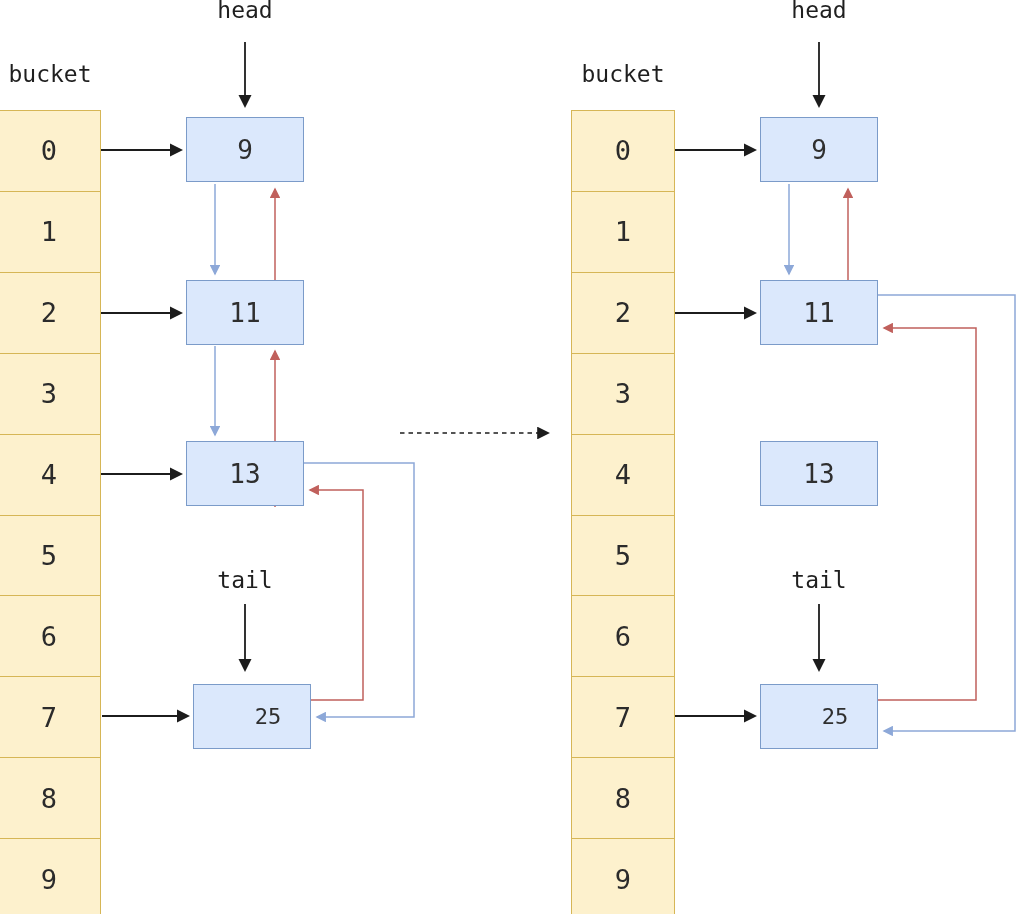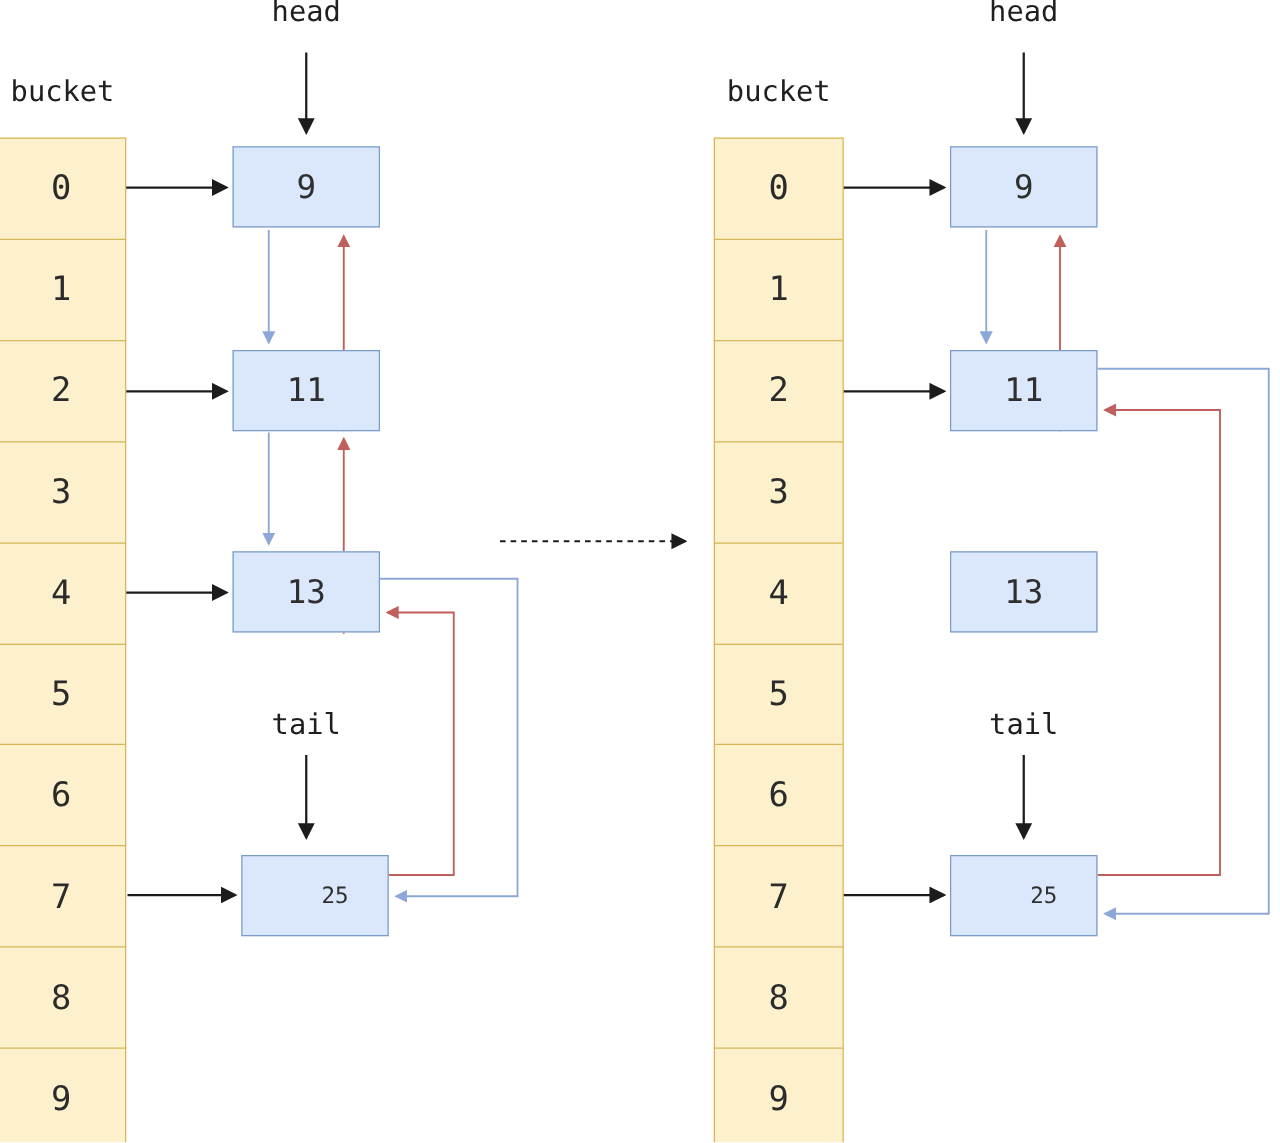--- a/index.html
+++ b/index.html
@@ -24,21 +24,21 @@
     border-bottom:1.4px solid #d6b656;box-sizing:border-box;
     font-size:27px;color:#2b2b2b;
   }
   .bucket-cell:last-child{border-bottom:none;}
   .node{
     position:absolute;z-index:3;width:118px;height:65px;
     background:#dbe8fc;border:1.6px solid #7b9bc9;box-sizing:border-box;
     display:flex;align-items:center;justify-content:center;
     font-size:26px;color:#2f2f2f;
   }
-  .node.small{font-size:18px;padding-left:32px;}
+  .node.small{font-size:22px;padding-left:32px;}
 </style>
 </head>
 <body>
 
 <div class="stage">
 
   <svg class="links" width="1024" height="914" viewBox="0 0 1024 914">
     <defs>
       <marker id="mBlack" viewBox="0 0 10 10" refX="8.5" refY="5" markerWidth="7.5" markerHeight="7.5" orient="auto-start-reverse">
         <path d="M0,0 L10,5 L0,10 Z" fill="#1c1c1c"></path>

